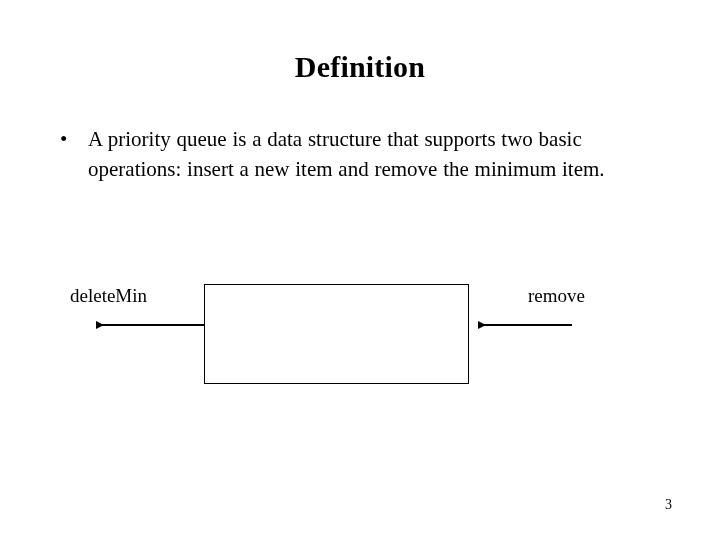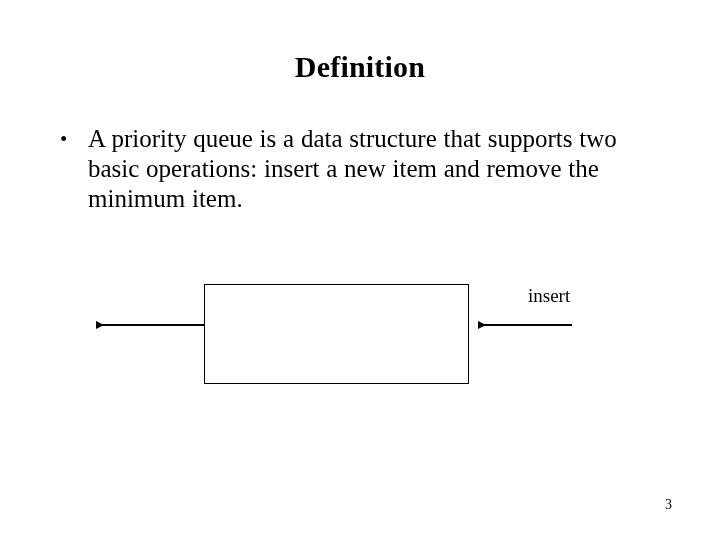--- a/index.html
+++ b/index.html
@@ -50,21 +50,21 @@
   .bullet-marker {
     position: absolute;
     left: 4px;
     top: 0;
     font-size: 21px;
     line-height: 30px;
     color: #000000;
   }
   .bullet-text {
     display: block;
-    font-size: 25px;
+    font-size: 21px;
     line-height: 30px;
     color: #000000;
     text-align: left;
     word-spacing: 0.5px;
   }
 
   
   .diagram {
     position: absolute;
     left: 0;
@@ -143,22 +143,23 @@
       <span class="bullet-marker">•</span>
       <span class="bullet-text">A priority queue is a data structure that supports two basic operations: insert a new item and remove the minimum item.</span>
     </div>
   </div>
 
   <div class="diagram">
 
     <div class="pq-box"></div>
 
 
+    <div class="label-deletemin">deleteMin</div>
 
-    <div class="label-insert">insert</div>
+    <div class="label-insert">remove</div>
 
     <svg class="arrow-svg" viewBox="0 0 720 540">
       <defs>
         <marker id="arrowhead-left" markerWidth="9" markerHeight="8" refX="8" refY="4" orient="auto" markerUnits="userSpaceOnUse">
           <path d="M8,0 L0,4 L8,8 Z" fill="#000000"></path>
         </marker>
       </defs>
       <line x1="204" y1="325" x2="96" y2="325" stroke="#000000" stroke-width="2.2" marker-end="url(#arrowhead-left)"></line>
       <line x1="572" y1="325" x2="478" y2="325" stroke="#000000" stroke-width="2.2" marker-end="url(#arrowhead-left)"></line>
     </svg>

